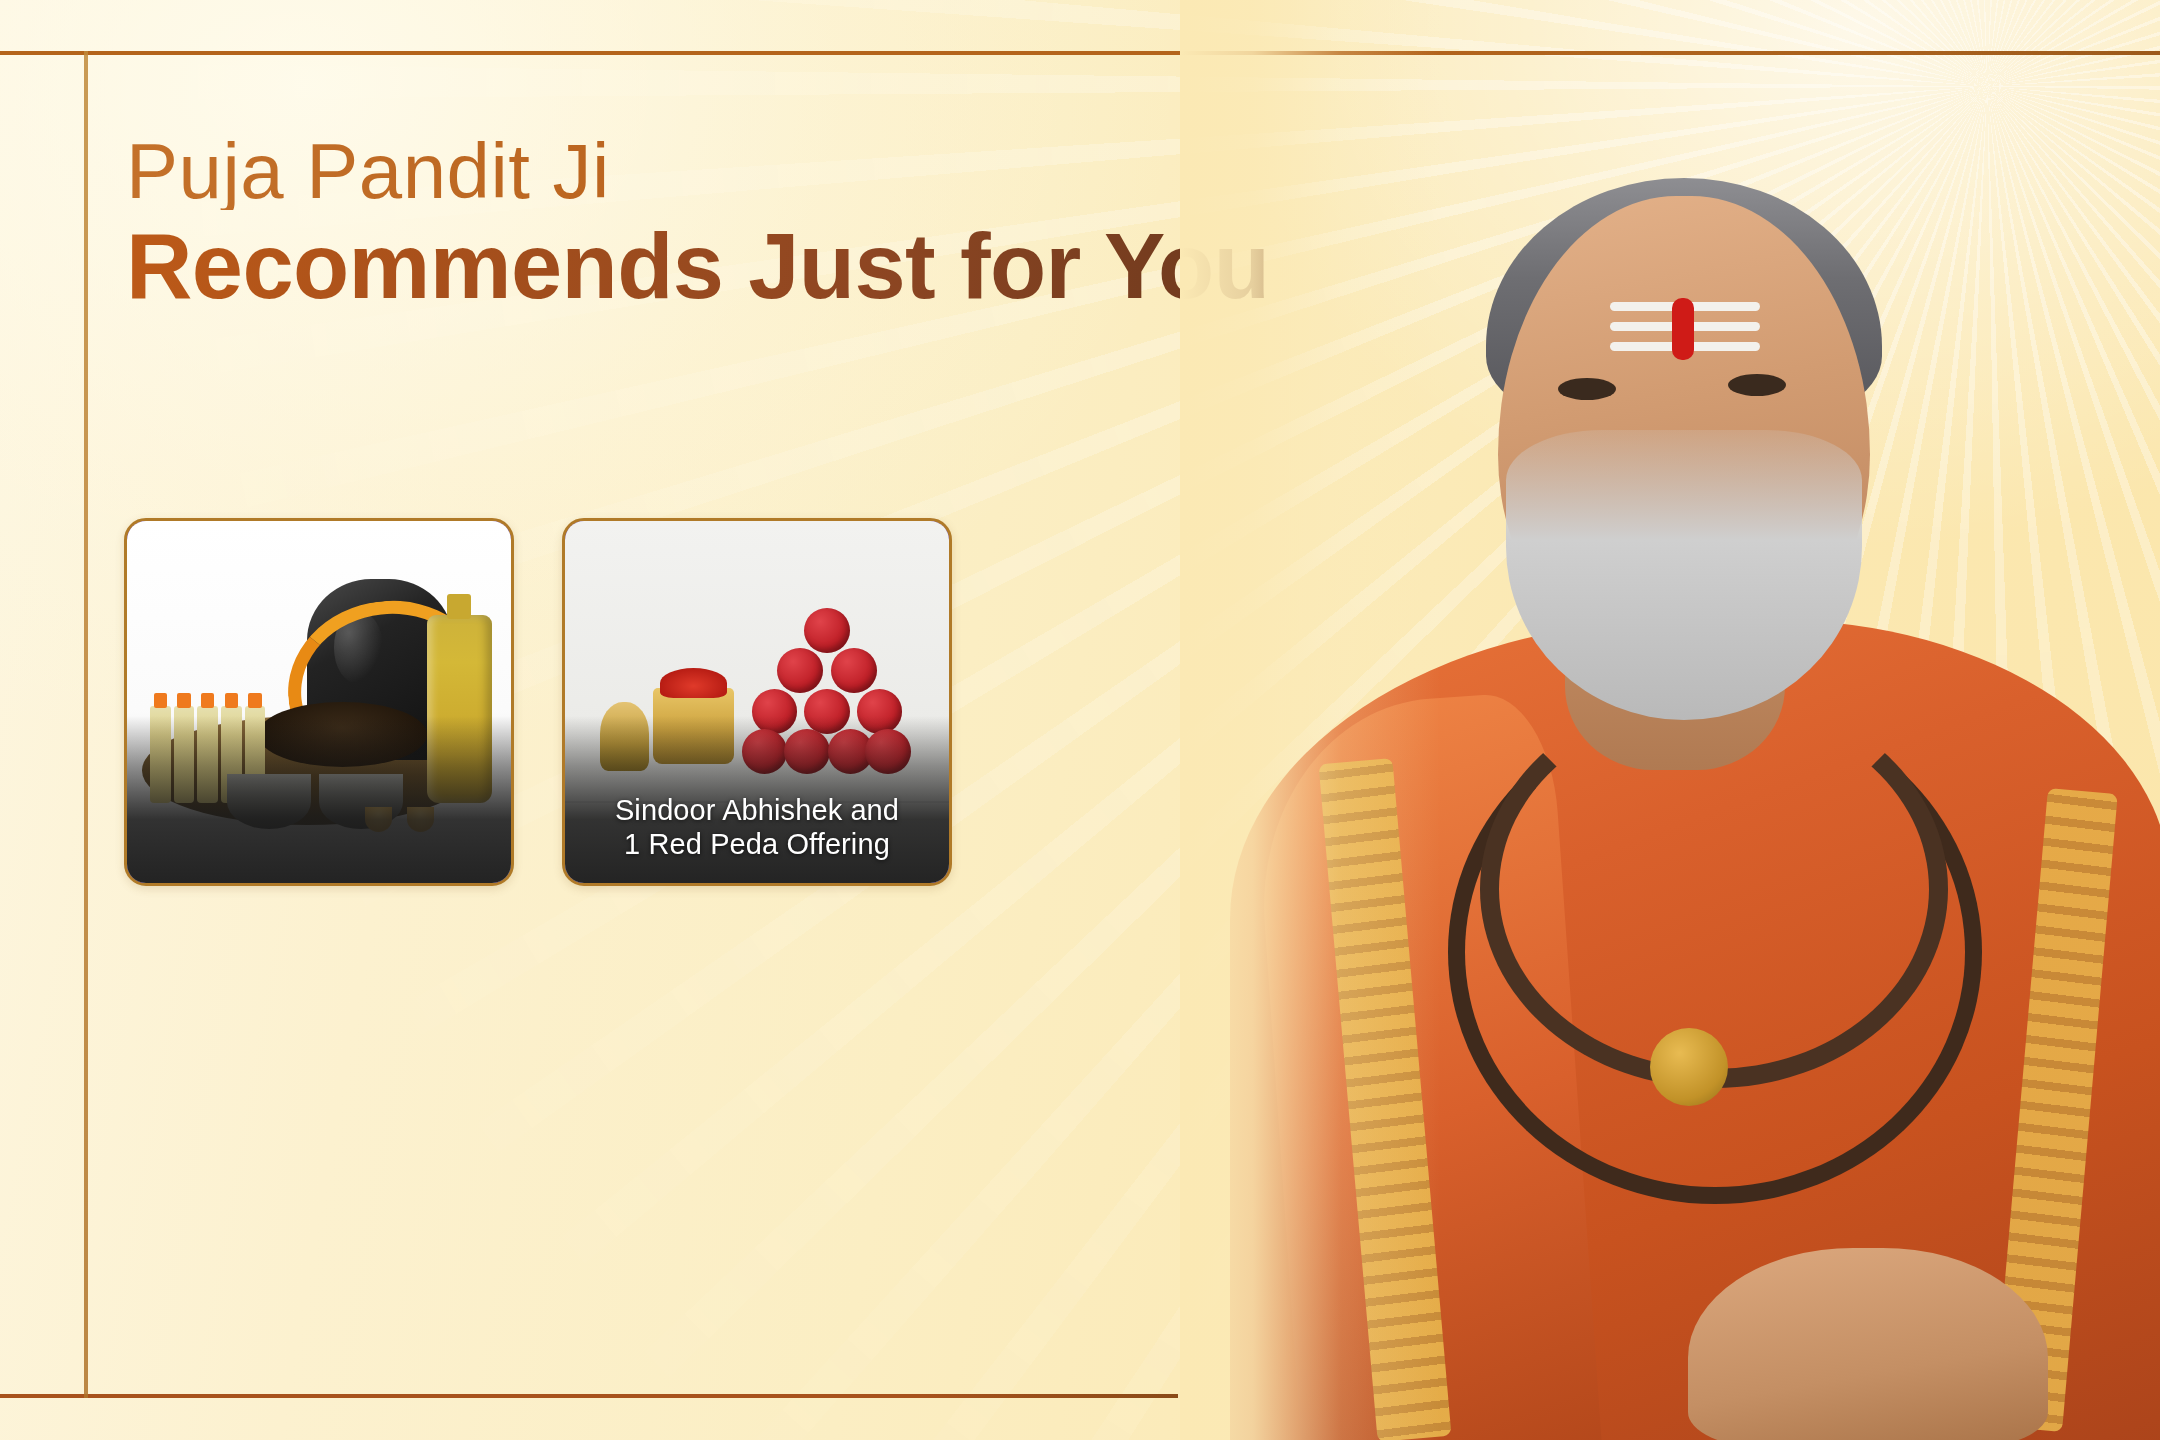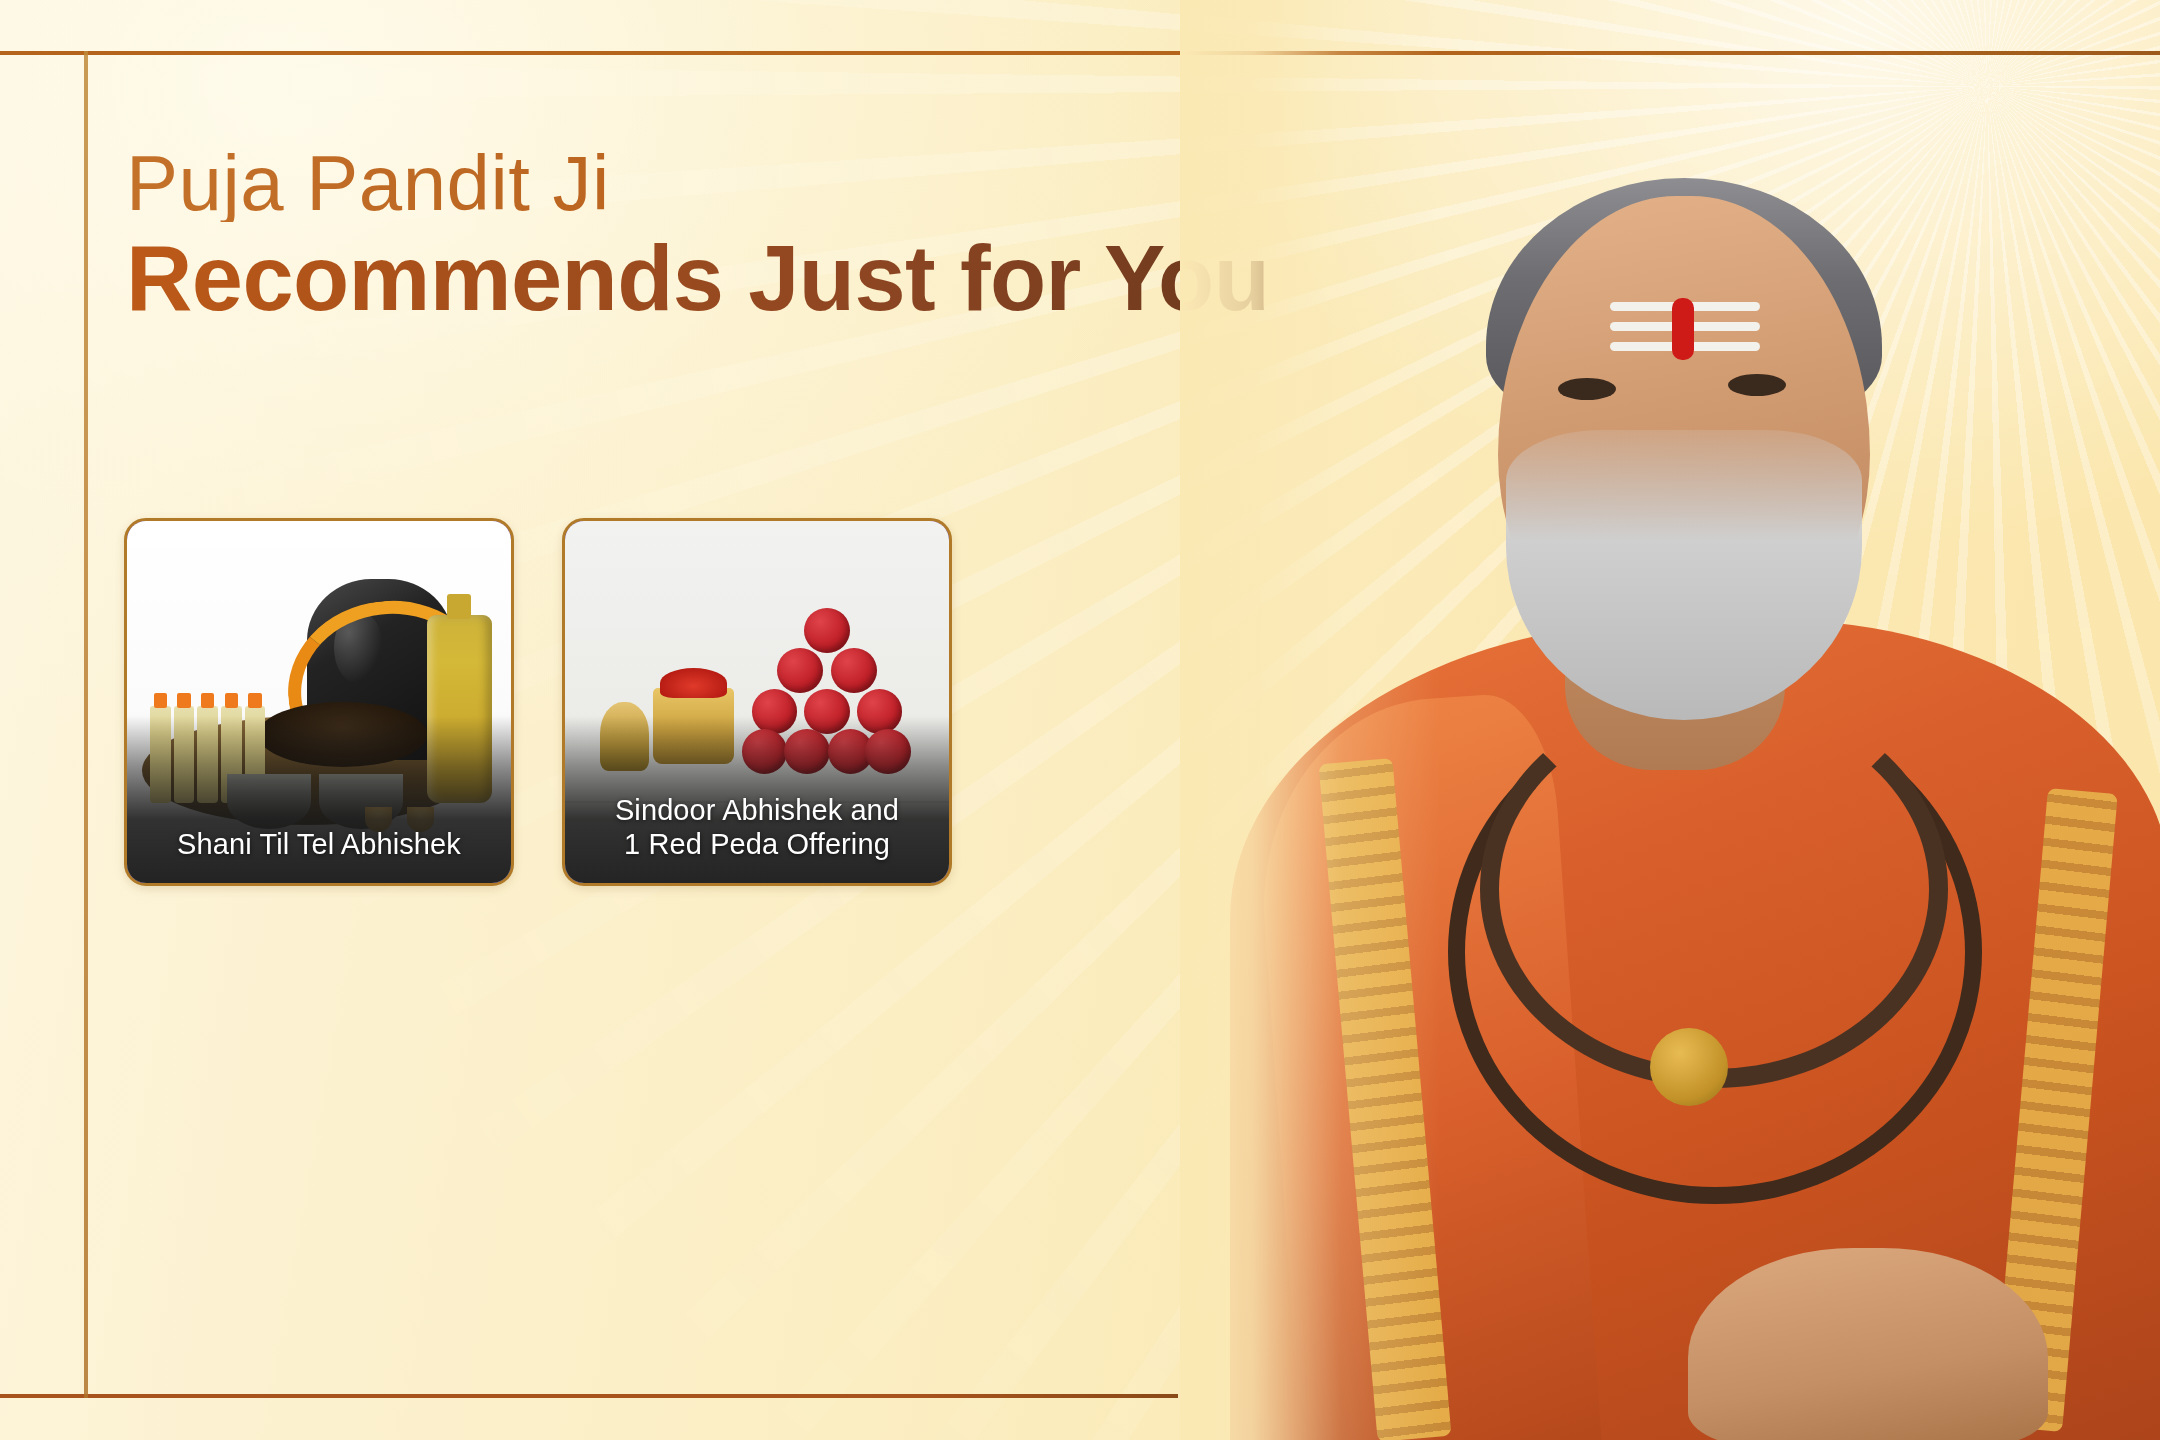--- a/index.html
+++ b/index.html
@@ -86,21 +86,21 @@
   .headline .line1 {
     font-size: 78px;
     line-height: 1.0;
     font-weight: 300;
     letter-spacing: 0.5px;
     color: #bc671f;
     background: linear-gradient(95deg, #c4712a 0%, #b8611c 48%, #a85a20 100%);
     -webkit-background-clip: text;
             background-clip: text;
     -webkit-text-fill-color: transparent;
-    margin: 16px 0 10px 0;
+    margin: 4px 0 10px 0;
     white-space: nowrap;
   }
   .headline .line2 {
     font-size: 92px;
     line-height: 1.02;
     font-weight: 700;
     letter-spacing: -0.6px;
     margin: 0;
     white-space: nowrap;
     background: linear-gradient(96deg, #bd5a18 0%, #a8501b 22%, #8e4622 52%, #6f3a1e 78%, #5c3119 100%);
@@ -502,21 +502,20 @@
             <i></i>
           </div>
         <div class="c1-bowls">
             <i></i>
             <i></i>
           </div>
         <div class="c1-diya c1-d1"></div>
         <div class="c1-diya c1-d2"></div>
       </div>
       <div class="card-scrim"></div>
-      <div class="card-caption">Shani Til Tel Abhishek</div>
     </div>
 
     <div class="card">
       <div class="card-photo">
         <div class="photo-bg-grey"></div>
         <div class="c2-table"></div>
         <div class="c2-peda-stack">
           <b class="c2-p1"></b>
             <b class="c2-p2"></b>
             <b class="c2-p3"></b>

